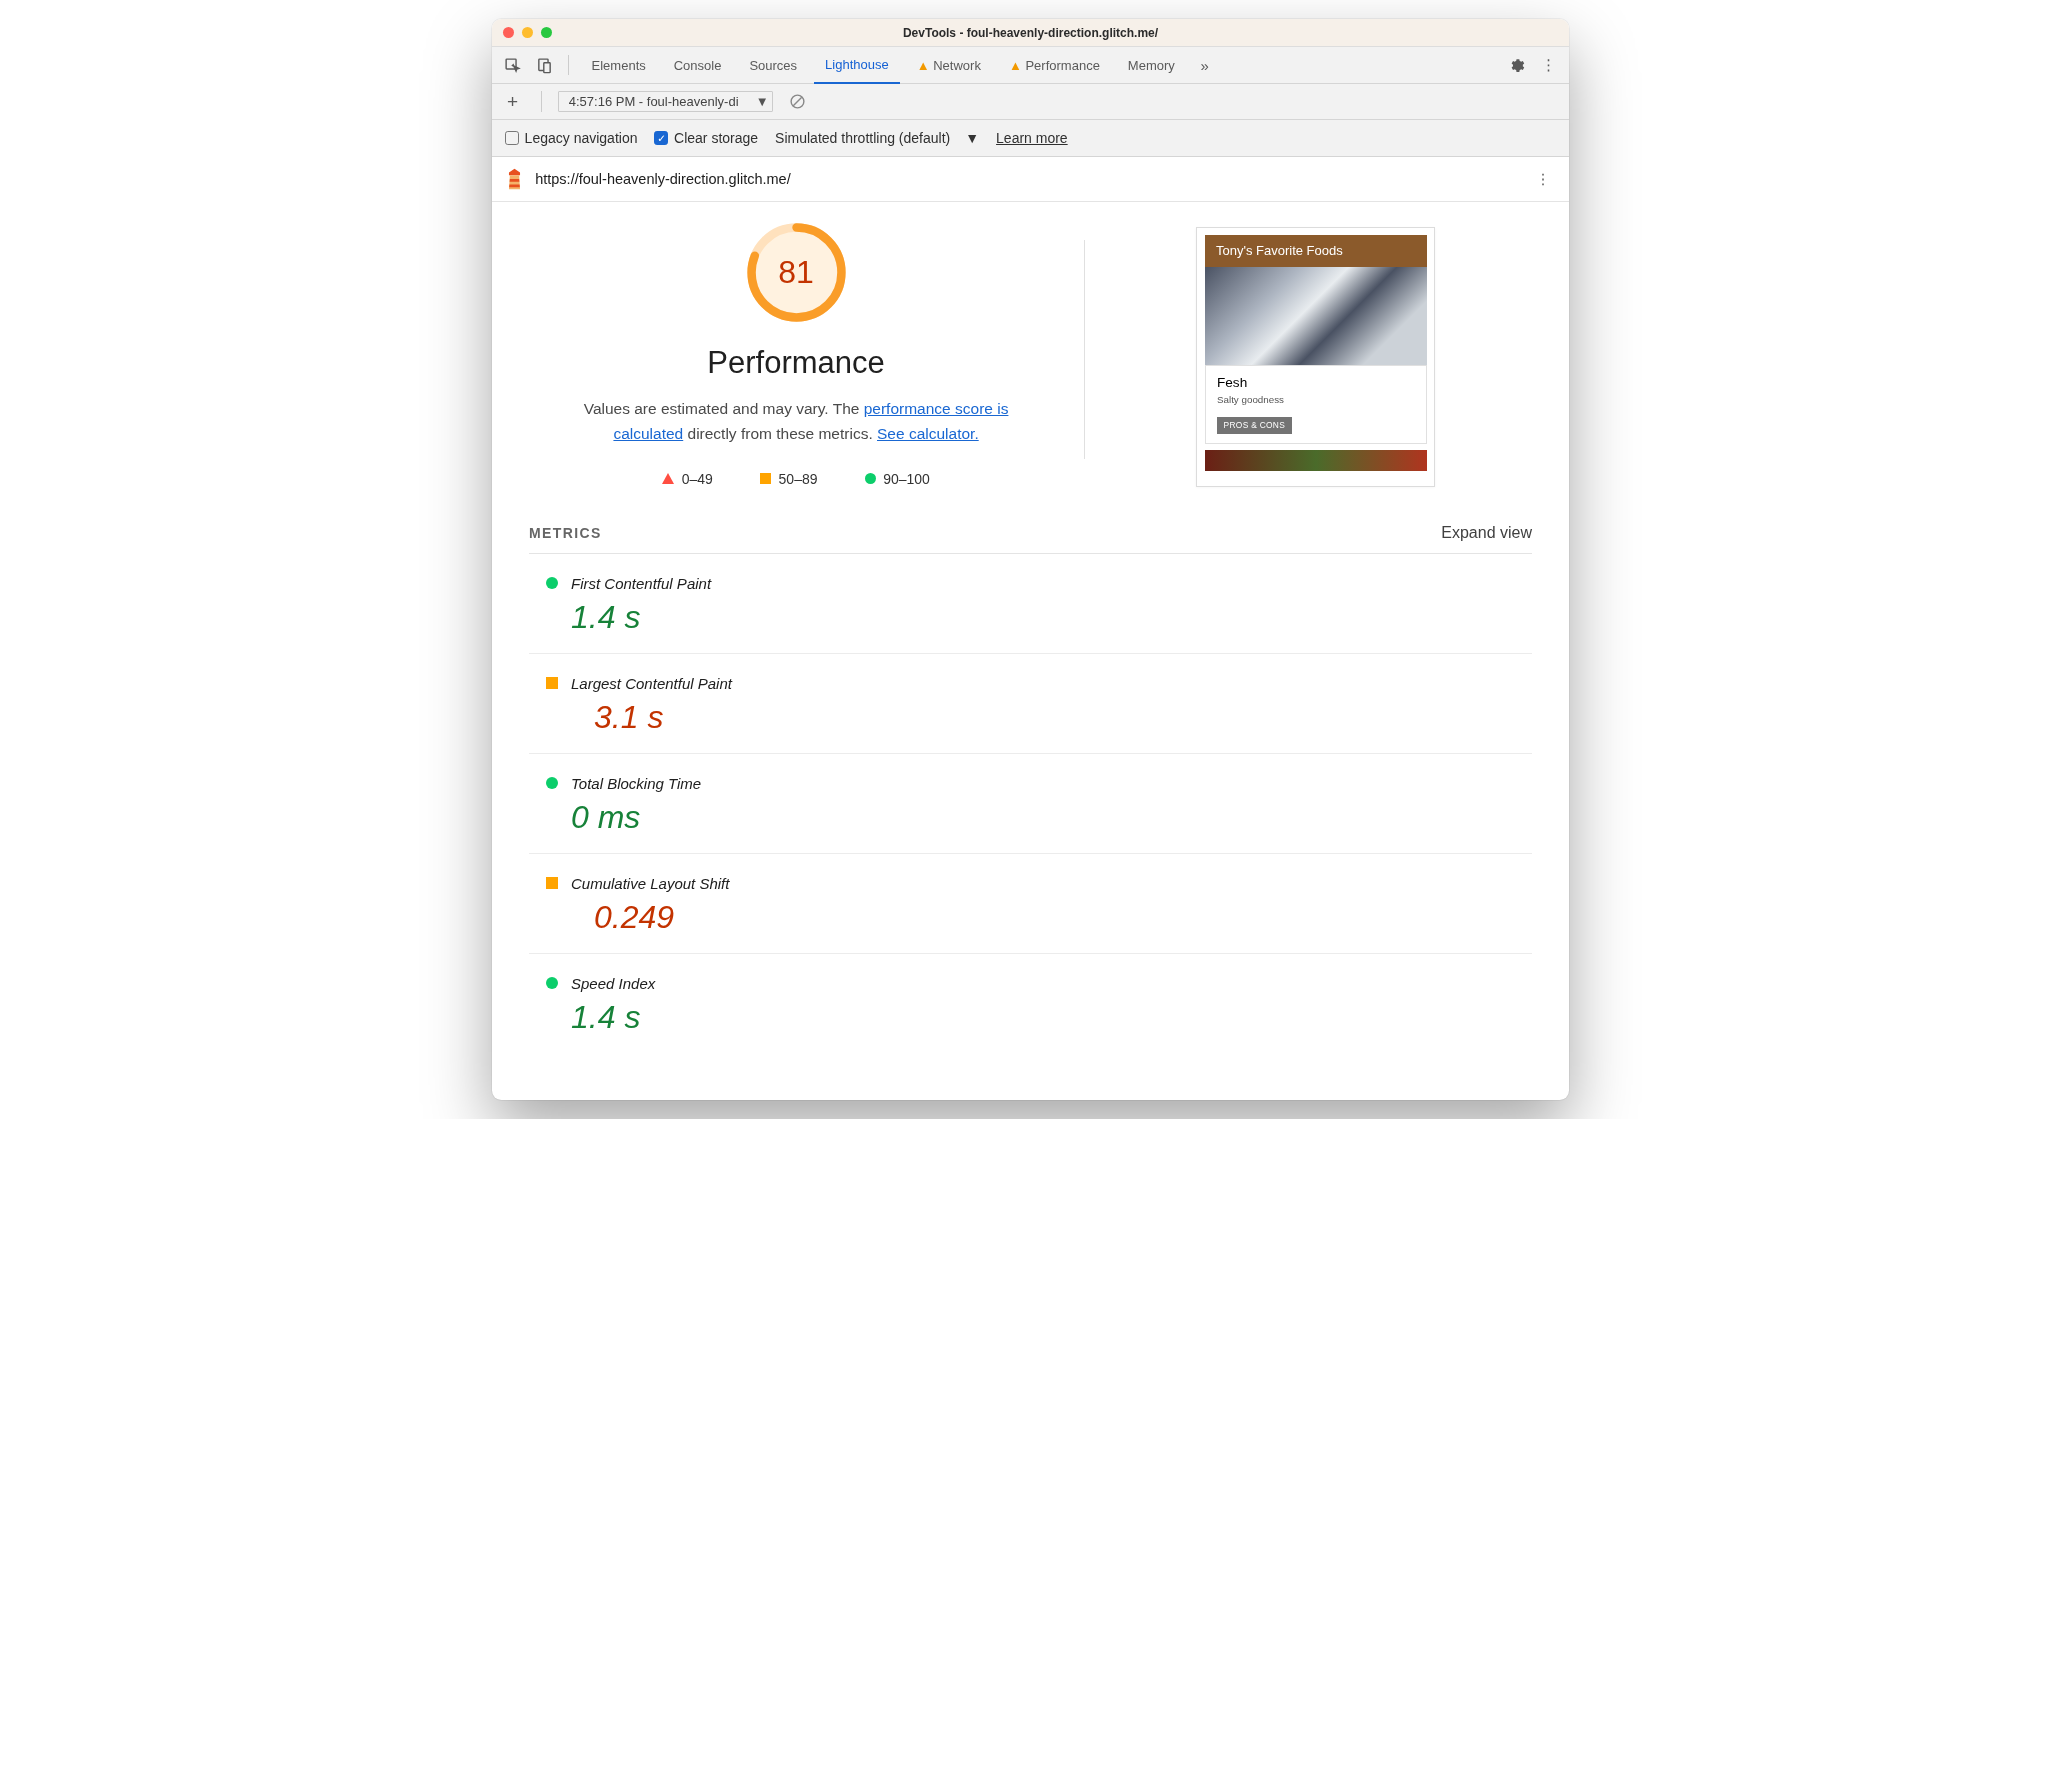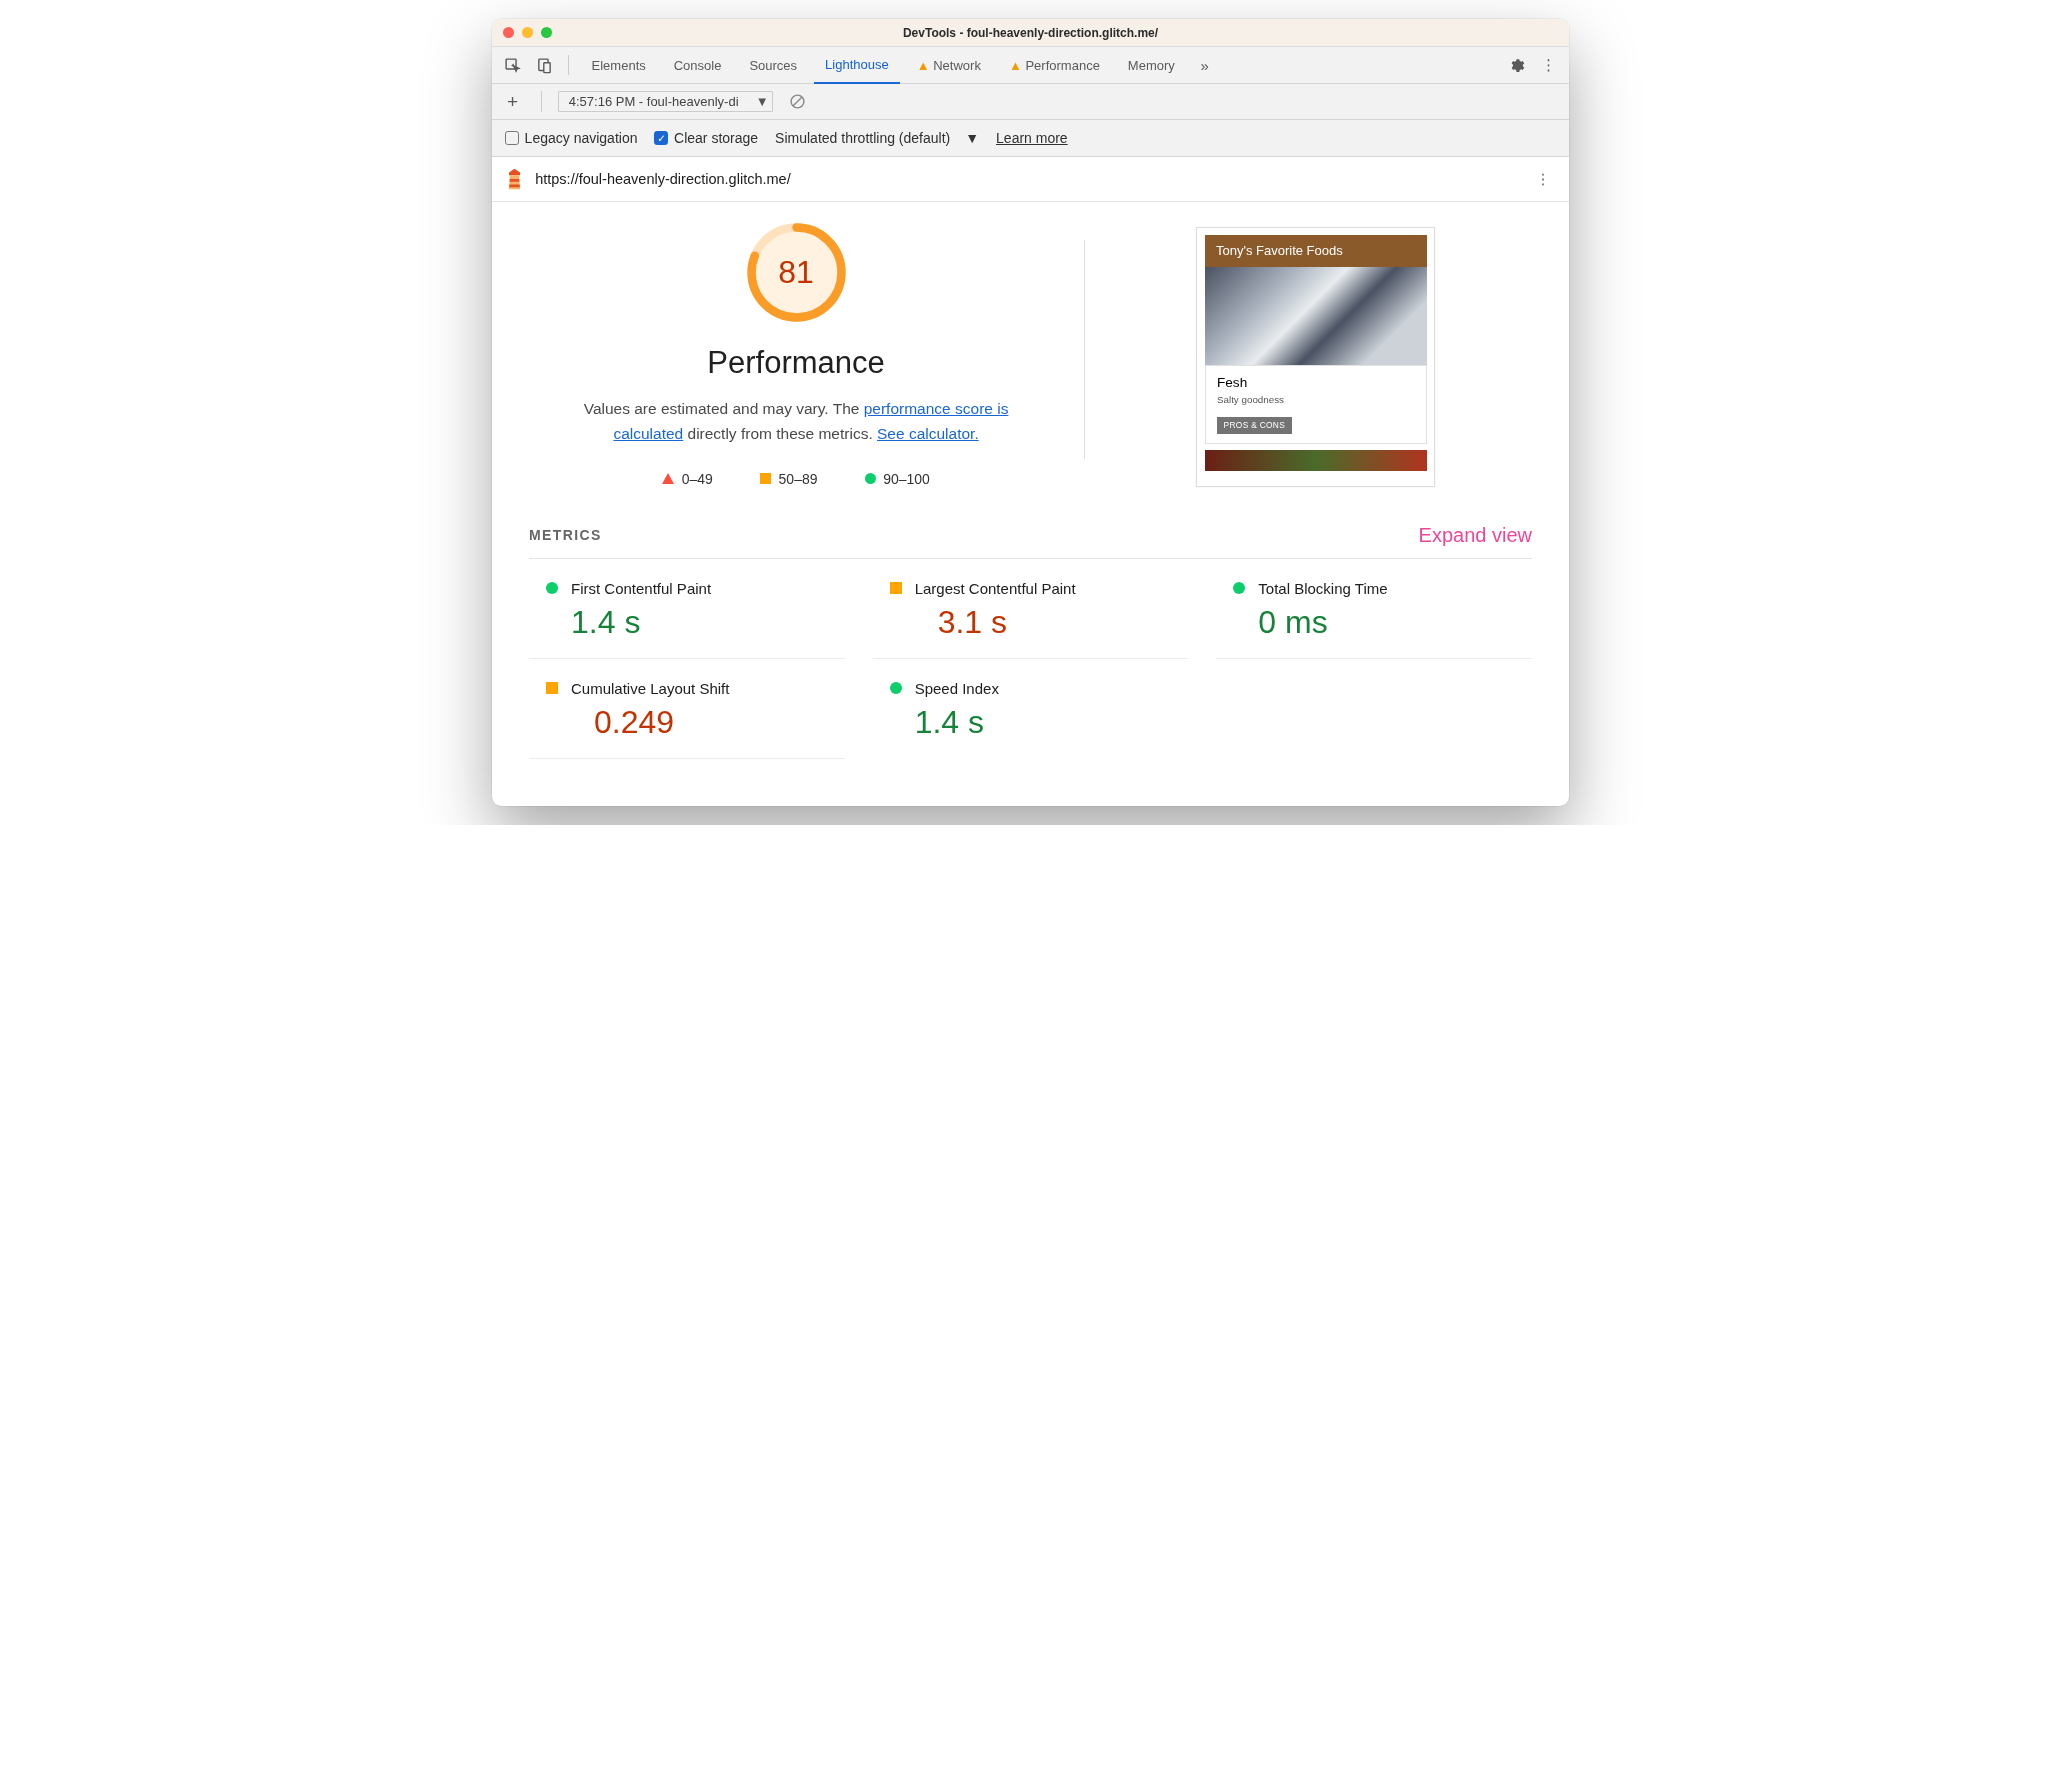--- a/index.html
+++ b/index.html
@@ -103,22 +103,22 @@
   .pv-card h4 { font-size:13.6px; font-weight:500; margin-bottom:3.7px;}
   .pv-card p { font-size:9.8px; color:#555; margin-bottom:9.4px;}
   .pv-btn { background:#737373; color:#fff; font-size:8.4px; padding:3.7px 6.6px;
     display:inline-block; letter-spacing:0.3px;}
   .pv-img2 { width:100%; height:20.6px; margin-top:5.6px;
     background:linear-gradient(90deg,#6b1f15,#4a6b2a,#b0341f);}
   .metrics { padding:37px 37px 47px 37px; }
   .metrics-head { display:flex; justify-content:space-between; align-items:center;
     border-bottom:0.9px solid #e4e4e4; padding-bottom:11.2px; margin-bottom:0;}
   .metrics-head h3 { font-size:14px; letter-spacing:1.4px; color:#666; font-weight:600;}
-  .expand { font-size:20px; color:#ec4899; }
-  .mgrid { display:grid; grid-template-columns:1fr 1fr 1fr; gap:0 28px;}
+  .expand { font-size:16px; color:#404040; }
+  .mgrid { display:grid; grid-template-columns:1fr; gap:0 28px;font-style:italic;}
   .metric { border-bottom:0.9px solid #ececec; padding:20.6px 0 17px 17px;}
   .metric:last-child, .metric:nth-last-child(2) { border-bottom:none;}
   .metric:nth-child(5) { border-bottom:none;}
   .mlabel-row { display:flex; align-items:center; gap:13px; font-size:15px; color:#202020;}
   .mdot-g { width:12px; height:12px; border-radius:50%; background:#0cce6b;}
   .mdot-o { width:12px; height:12px; background:#ffa400;}
   .mval { font-size:32px; margin-top:7.5px; margin-left:25px;}
   .mval.green { color:#178239;}
   .mval.orange { color:#c33300;margin-left:48px;}
 </style>

